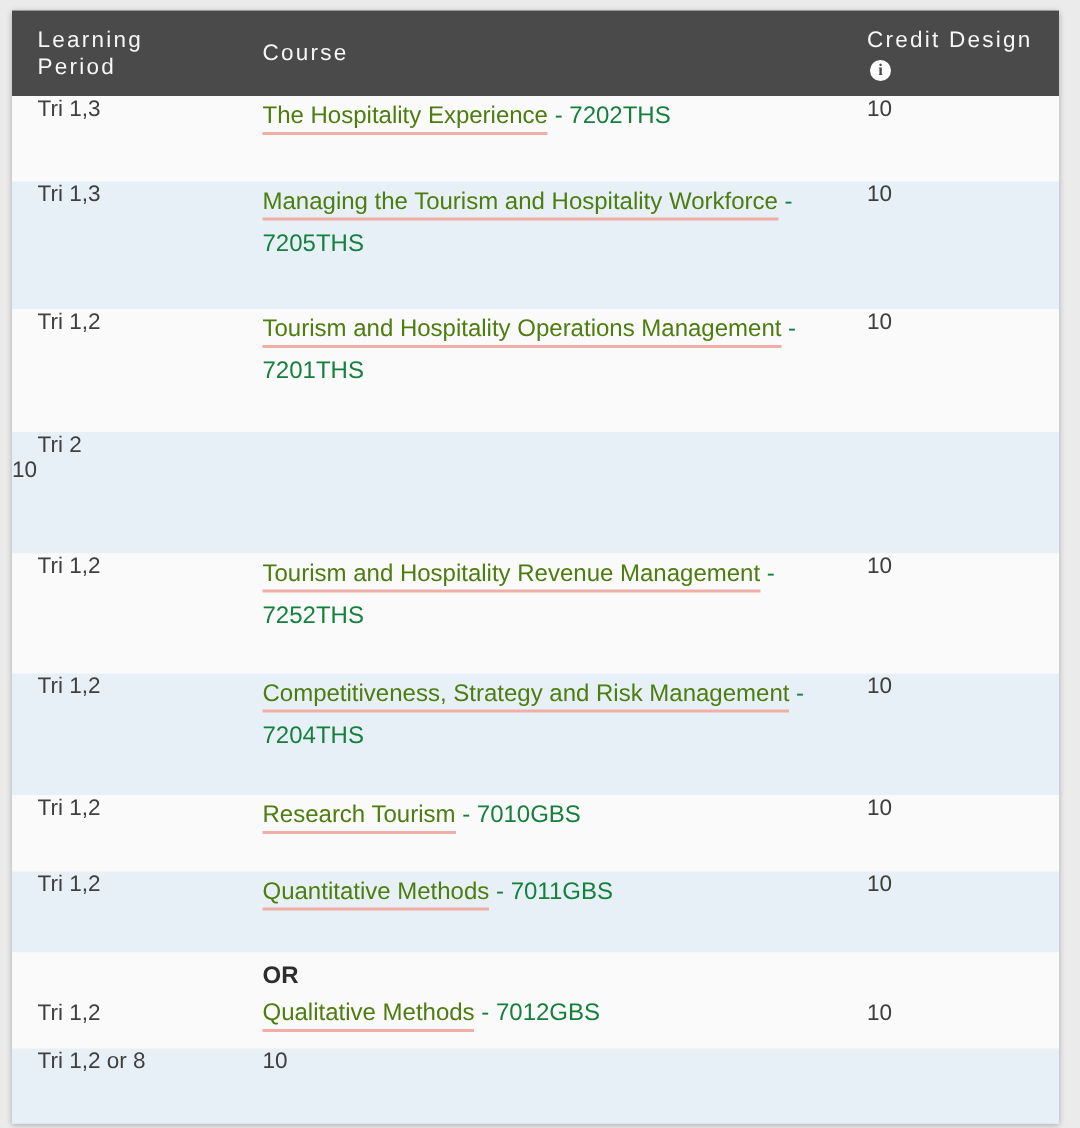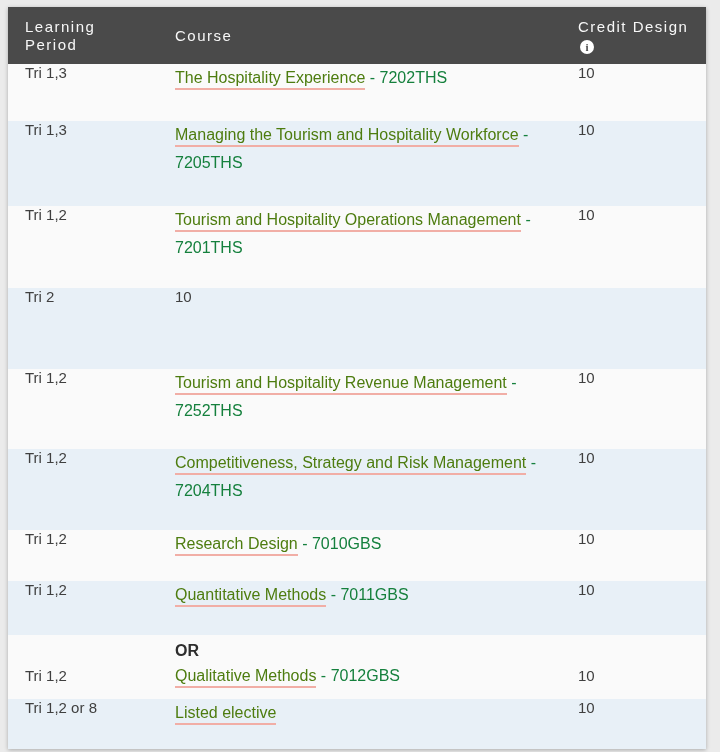--- a/index.html
+++ b/index.html
@@ -67,21 +67,21 @@
     display: flex;
     align-items: flex-start;
     font-size: 15px;
     color: #3f3f3f;
   }
   .row:nth-child(odd)  { background: #fafafa; }
   .row:nth-child(even) { background: #e8f0f7; }
   .row:nth-child(1)  { min-height: 57px; }
   .row:nth-child(2)  { min-height: 85px; }
   .row:nth-child(3)  { min-height: 82px; }
-  .row:nth-child(4)  { min-height: 81px; }
+  .row:nth-child(4)  { min-height: 81px; flex-direction: column; }
   .row:nth-child(5)  { min-height: 80px; }
   .row:nth-child(6)  { min-height: 81px; }
   .row:nth-child(7)  { min-height: 51px; }
   .row:nth-child(8)  { min-height: 54px; }
   .row:nth-child(9)  { min-height: 55px; }
   .row:nth-child(10) { min-height: 50px; }
   .row .c-course {
     font-size: 16px;
     line-height: 28px;
     padding-right: 10px;
@@ -153,40 +153,39 @@
       </div>
 
       <div class="row">
         <div class="c-period">Tri 1,2</div>
         <div class="c-course"><a class="course-link" href="#">Competitiveness, Strategy and Risk Management</a><span class="course-suffix"> - 7204THS</span></div>
         <div class="c-credit">10</div>
       </div>
 
       <div class="row">
         <div class="c-period">Tri 1,2</div>
-        <div class="c-course"><a class="course-link" href="#">Research Design</a><span class="course-suffix"> - 7010GBS</span></div>
+        <div class="c-course"><a class="course-link" href="#">Research Tourism</a><span class="course-suffix"> - 7010GBS</span></div>
         <div class="c-credit">10</div>
       </div>
 
       <div class="row">
         <div class="c-period">Tri 1,2</div>
         <div class="c-course"><a class="course-link" href="#">Quantitative Methods</a><span class="course-suffix"> - 7011GBS</span></div>
         <div class="c-credit">10</div>
       </div>
 
       <div class="row row-or">
         <div class="c-period">Tri 1,2</div>
         <div class="c-course">
           <div class="or-label">OR</div>
           <div><a class="course-link" href="#">Qualitative Methods</a><span class="course-suffix"> - 7012GBS</span></div>
         </div>
         <div class="c-credit">10</div>
       </div>
 
       <div class="row">
         <div class="c-period">Tri 1,2 or 8</div>
-        <div class="c-course"><a class="course-link" href="#">Listed elective</a><span class="course-suffix"></span></div>
         <div class="c-credit">10</div>
       </div>
 
     </div>
   </div>
 </div>
 
 </body></html>

